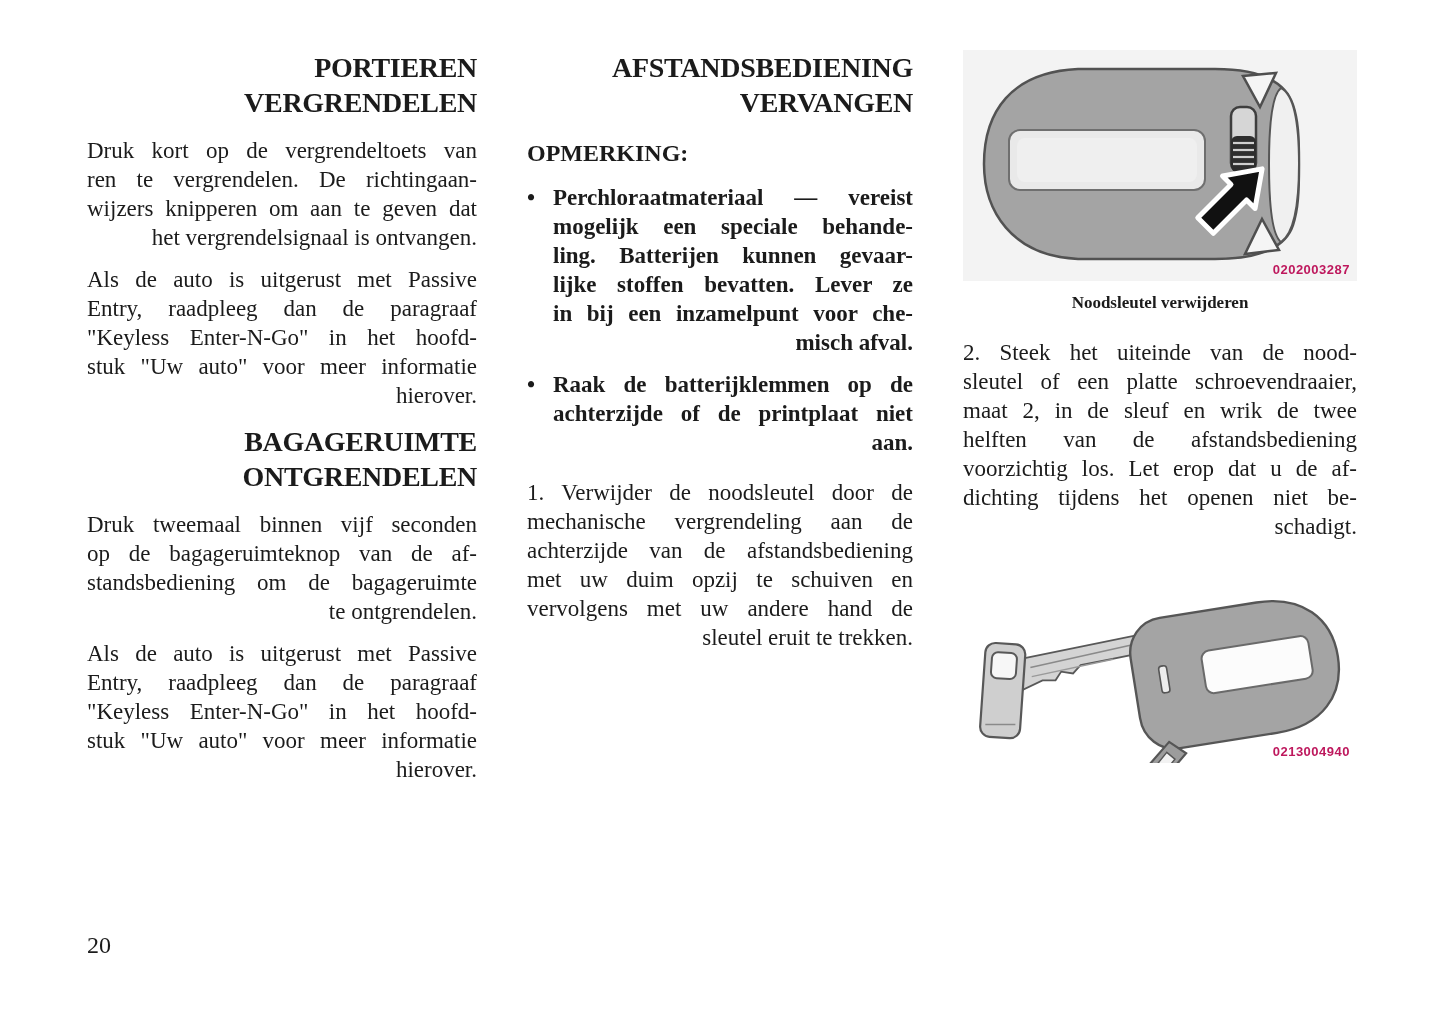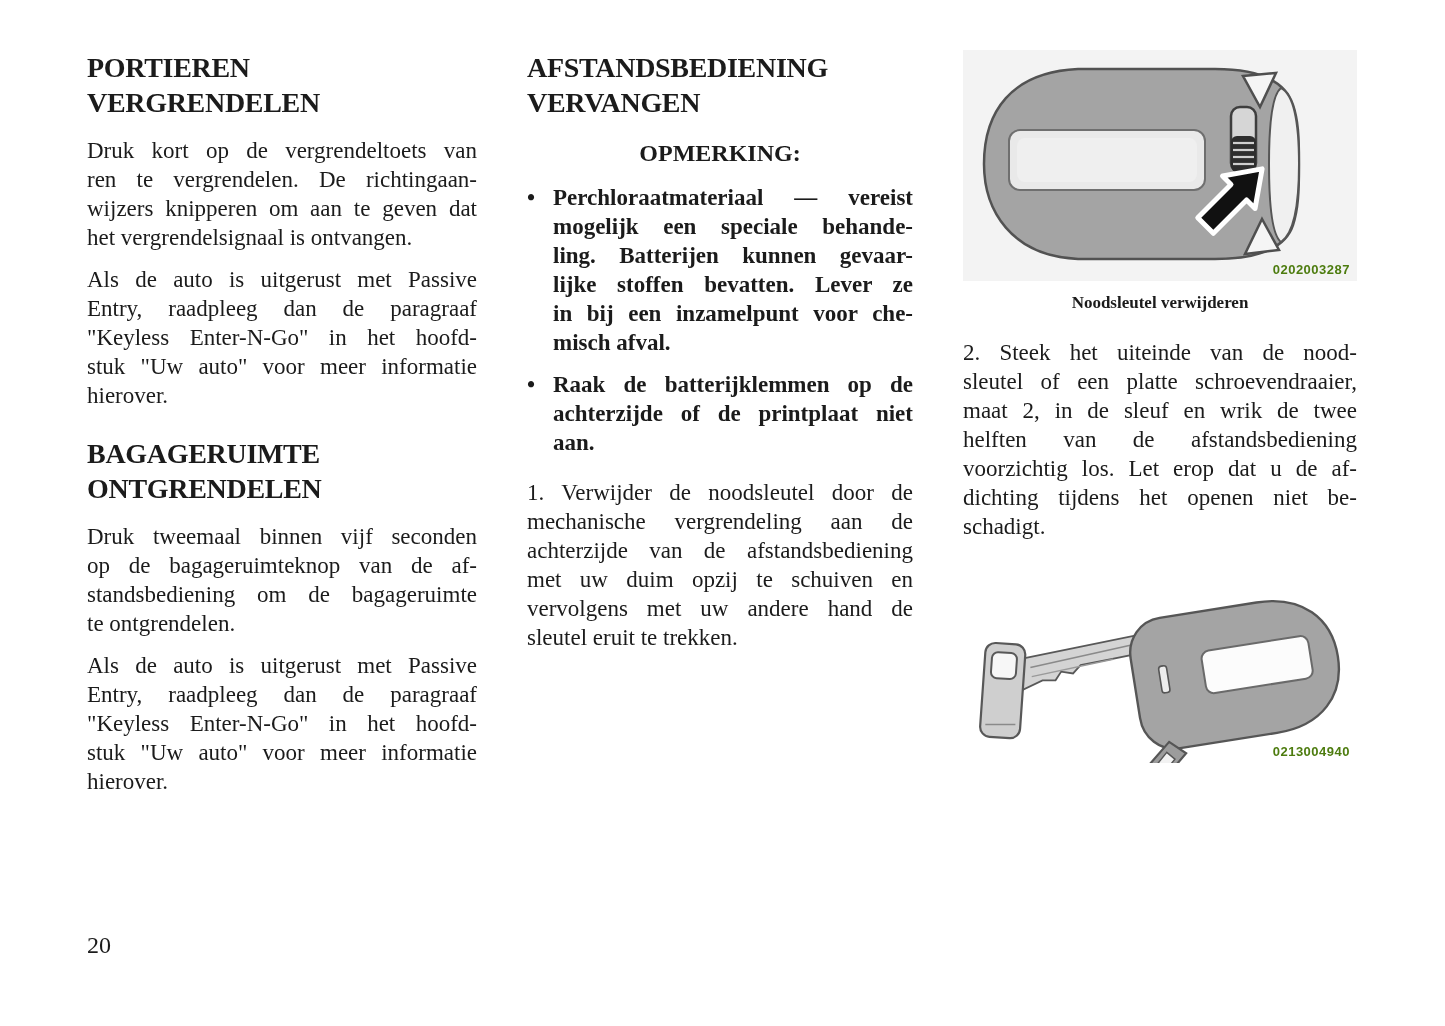--- a/index.html
+++ b/index.html
@@ -17,35 +17,34 @@
   #col2 { left: 527px; width: 386px; }
   #col3 { left: 963px; width: 394px; }
 
   .section-heading {
     font-size: 28px;
     line-height: 35px;
     font-weight: bold;
     letter-spacing: -0.3px;
     margin: 0 0 16px 0;
   }
-  .section-heading.spaced { margin-top: 26px; }
+  .section-heading.spaced { margin-top: 14px; }
 
   .para {
     font-size: 23px;
     line-height: 29px;
     margin: 0 0 13px 0;
   }
   .para.step { margin-top: 21px; }
 
   .note-label {
     font-size: 24px;
     line-height: 29px;
     font-weight: bold;
     margin: 19px 0 15px 0;
-    text-align: center;
   }
 
   .bullet-item {
     display: flex;
     font-weight: bold;
     margin: 0 0 13px 0;
   }
   .bullet-marker {
     width: 26px;
     flex: 0 0 26px;
@@ -53,39 +52,39 @@
     line-height: 29px;
   }
   .bullet-text {
     flex: 1;
     font-size: 23px;
     line-height: 29px;
   }
 
   
   .jl { text-align: justify; text-align-last: justify; }
-  .pl { text-align: left; }
+  .pl { text-align: right; }
   .cl { text-align: center; }
 
   .figure {
     position: relative;
     width: 394px;
   }
   .figure.boxed { background: #f3f3f3; }
   #fig1 { height: 231px; }
   #fig2 { height: 196px; margin-top: 26px; }
   .figure svg { display: block; width: 100%; height: 100%; }
   .fig-code {
     position: absolute;
     right: 7px;
     bottom: 4px;
     font-family: "Liberation Sans", sans-serif;
     font-weight: bold;
     font-size: 13px;
-    color: #4d7c0f;
+    color: #be185d;
     letter-spacing: 0.5px;
   }
   .fig-caption {
     font-size: 17px;
     line-height: 28px;
     font-weight: bold;
     margin: 8px 0 14px 0;
   }
 
   .page-number {

